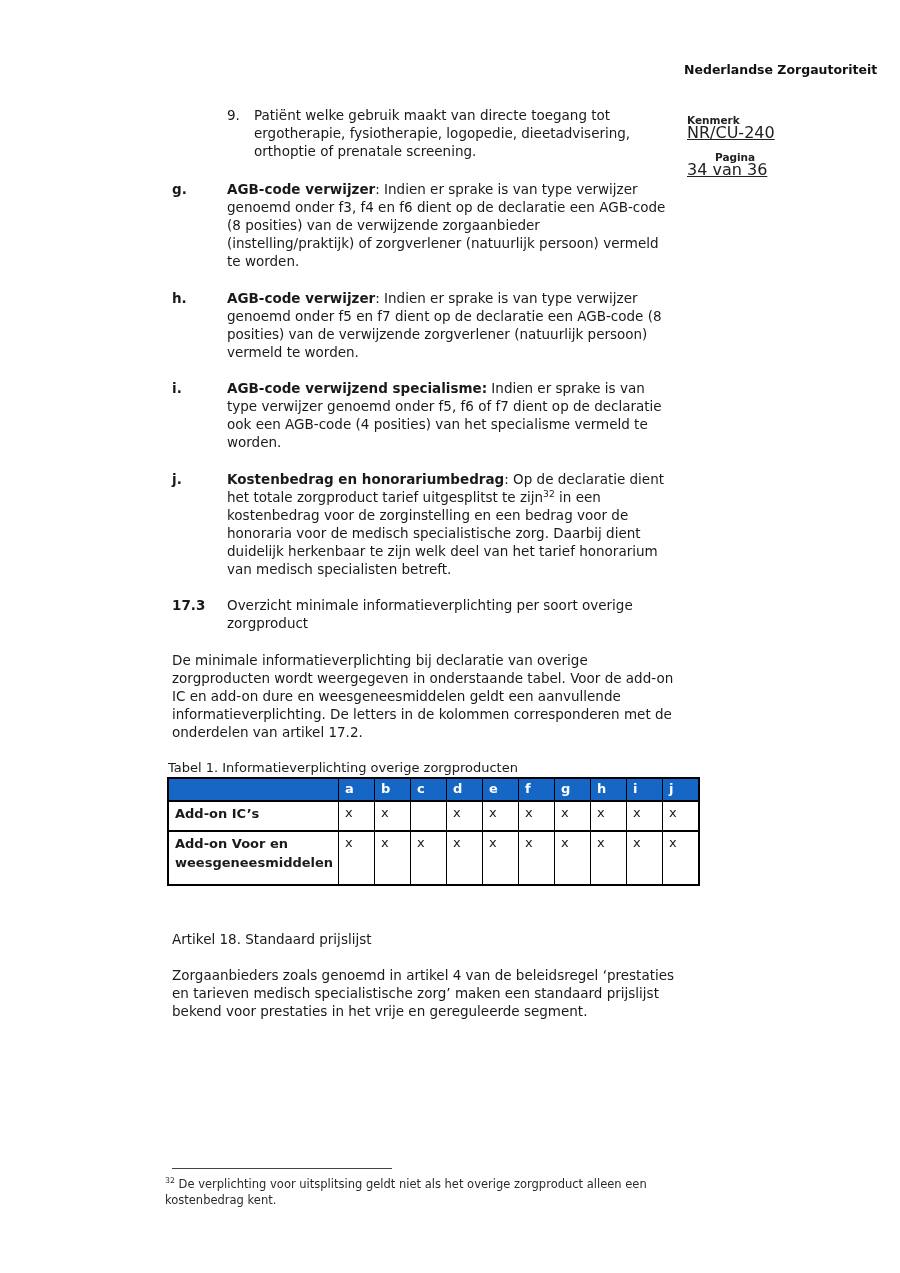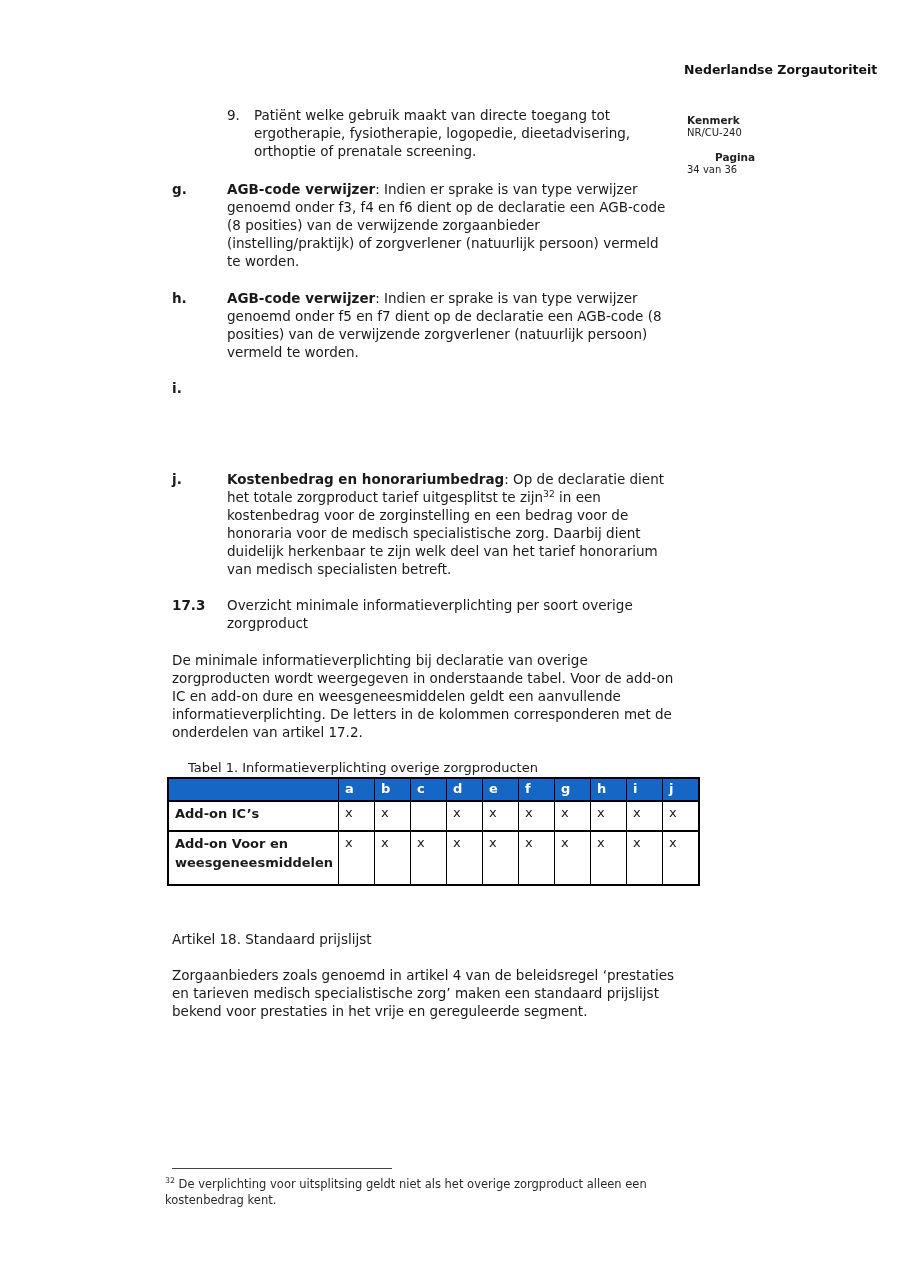--- a/index.html
+++ b/index.html
@@ -23,21 +23,21 @@
     top: 61px; left: 684px;
     font-size: 12.5px; font-weight: bold; color: #111;
     white-space: nowrap;
   }
   .meta-label {
     left: 687px;
     font-size: 10.5px; font-weight: bold; color: #222;
   }
   .meta-value {
     left: 687px;
-    font-size: 10px; color: #222;
+    font-size: 16px; color: #222; text-decoration: underline;
   }
   .kenmerk-label { top: 111px; }
   .kenmerk-value { top: 124px; }
   .pagina-label  { top: 148px; margin-left: 28px; }
   .pagina-value  { top: 161px; }
 
   
   .hang { display: flex; align-items: flex-start; }
   .hang .marker { flex: 0 0 auto; }
   .item9 { top: 106px; left: 227px; }
@@ -56,21 +56,21 @@
   sup { font-size: 0.68em; line-height: 0; margin-top: 23px; }
 
   
   .s173 { top: 596px; left: 172px; }
   .s173 .marker { width: 55px; font-weight: bold; }
   .s173 .body { width: 440px; }
 
   .intro-para { top: 651px; left: 172px; width: 507px; }
 
   
-  .tbl-caption { top: 759px; left: 188px; font-size: 13px; text-align: center; }
+  .tbl-caption { top: 759px; left: 168px; font-size: 13px; text-align: center; }
   .tbl-wrap { top: 777px; left: 167px; }
   table.ozp {
     border-collapse: collapse;
     table-layout: fixed;
     border: 2px solid #000;
     font-size: 13px;
   }
   table.ozp th, table.ozp td {
     border-left: 1px solid #000;
     border-right: 1px solid #000;
@@ -132,20 +132,21 @@
     <span class="body"><span class="bold-lead">AGB-code verwijzer</span><span>: Indien er sprake is van type verwijzer genoemd onder f3, f4 en f6 dient op de declaratie een AGB-code (8 posities) van de verwijzende zorgaanbieder (instelling/praktijk) of zorgverlener (natuurlijk persoon) vermeld te worden.</span></span>
   </div>
 
   <div class="abs hang letter-item li-h">
     <span class="marker">h.</span>
     <span class="body"><span class="bold-lead">AGB-code verwijzer</span><span>: Indien er sprake is van type verwijzer genoemd onder f5 en f7 dient op de declaratie een AGB-code (8 posities) van de verwijzende zorgverlener (natuurlijk persoon) vermeld te worden.</span></span>
   </div>
 
   <div class="abs hang letter-item li-i">
     <span class="marker">i.</span>
+    <span class="body"><span class="bold-lead">AGB-code verwijzend specialisme:</span><span> Indien er sprake is van type verwijzer genoemd onder f5, f6 of f7 dient op de declaratie ook een AGB-code (4 posities) van het specialisme vermeld te worden.</span></span>
   </div>
 
   <div class="abs hang letter-item li-j">
     <span class="marker">j.</span>
     <span class="body"><span class="bold-lead">Kostenbedrag en honorariumbedrag</span><span>: Op de declaratie dient het totale zorgproduct tarief uitgesplitst te zijn</span><sup>32</sup><span> in een kostenbedrag voor de zorginstelling en een bedrag voor de honoraria voor de medisch specialistische zorg. Daarbij dient duidelijk herkenbaar te zijn welk deel van het tarief honorarium van medisch specialisten betreft.</span></span>
   </div>
 
   <div class="abs hang s173">
     <span class="marker">17.3</span>
     <span class="body">Overzicht minimale informatieverplichting per soort overige zorgproduct</span>

